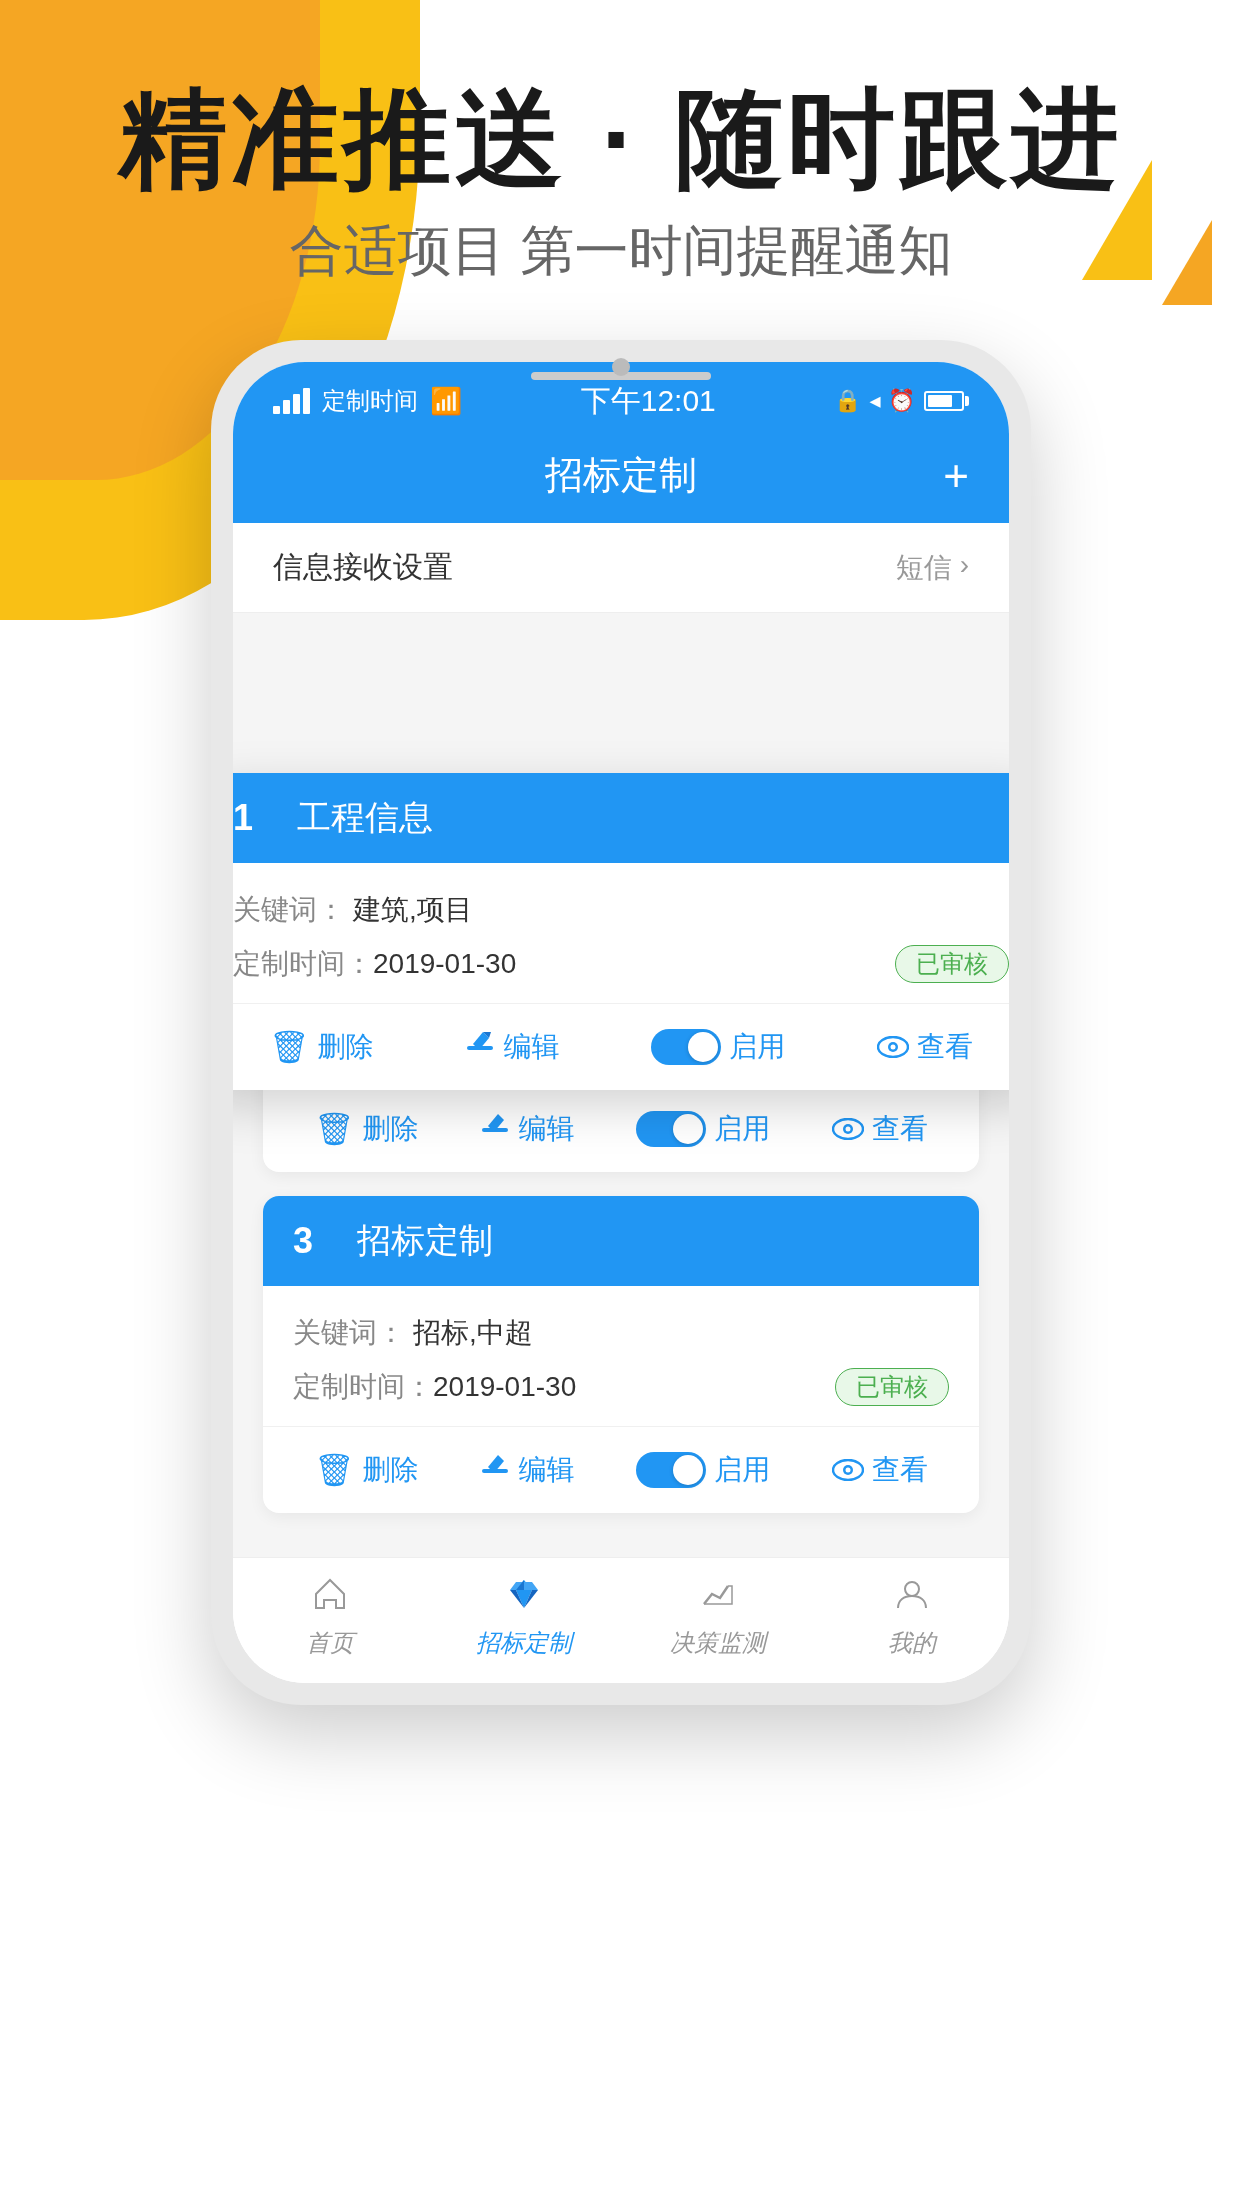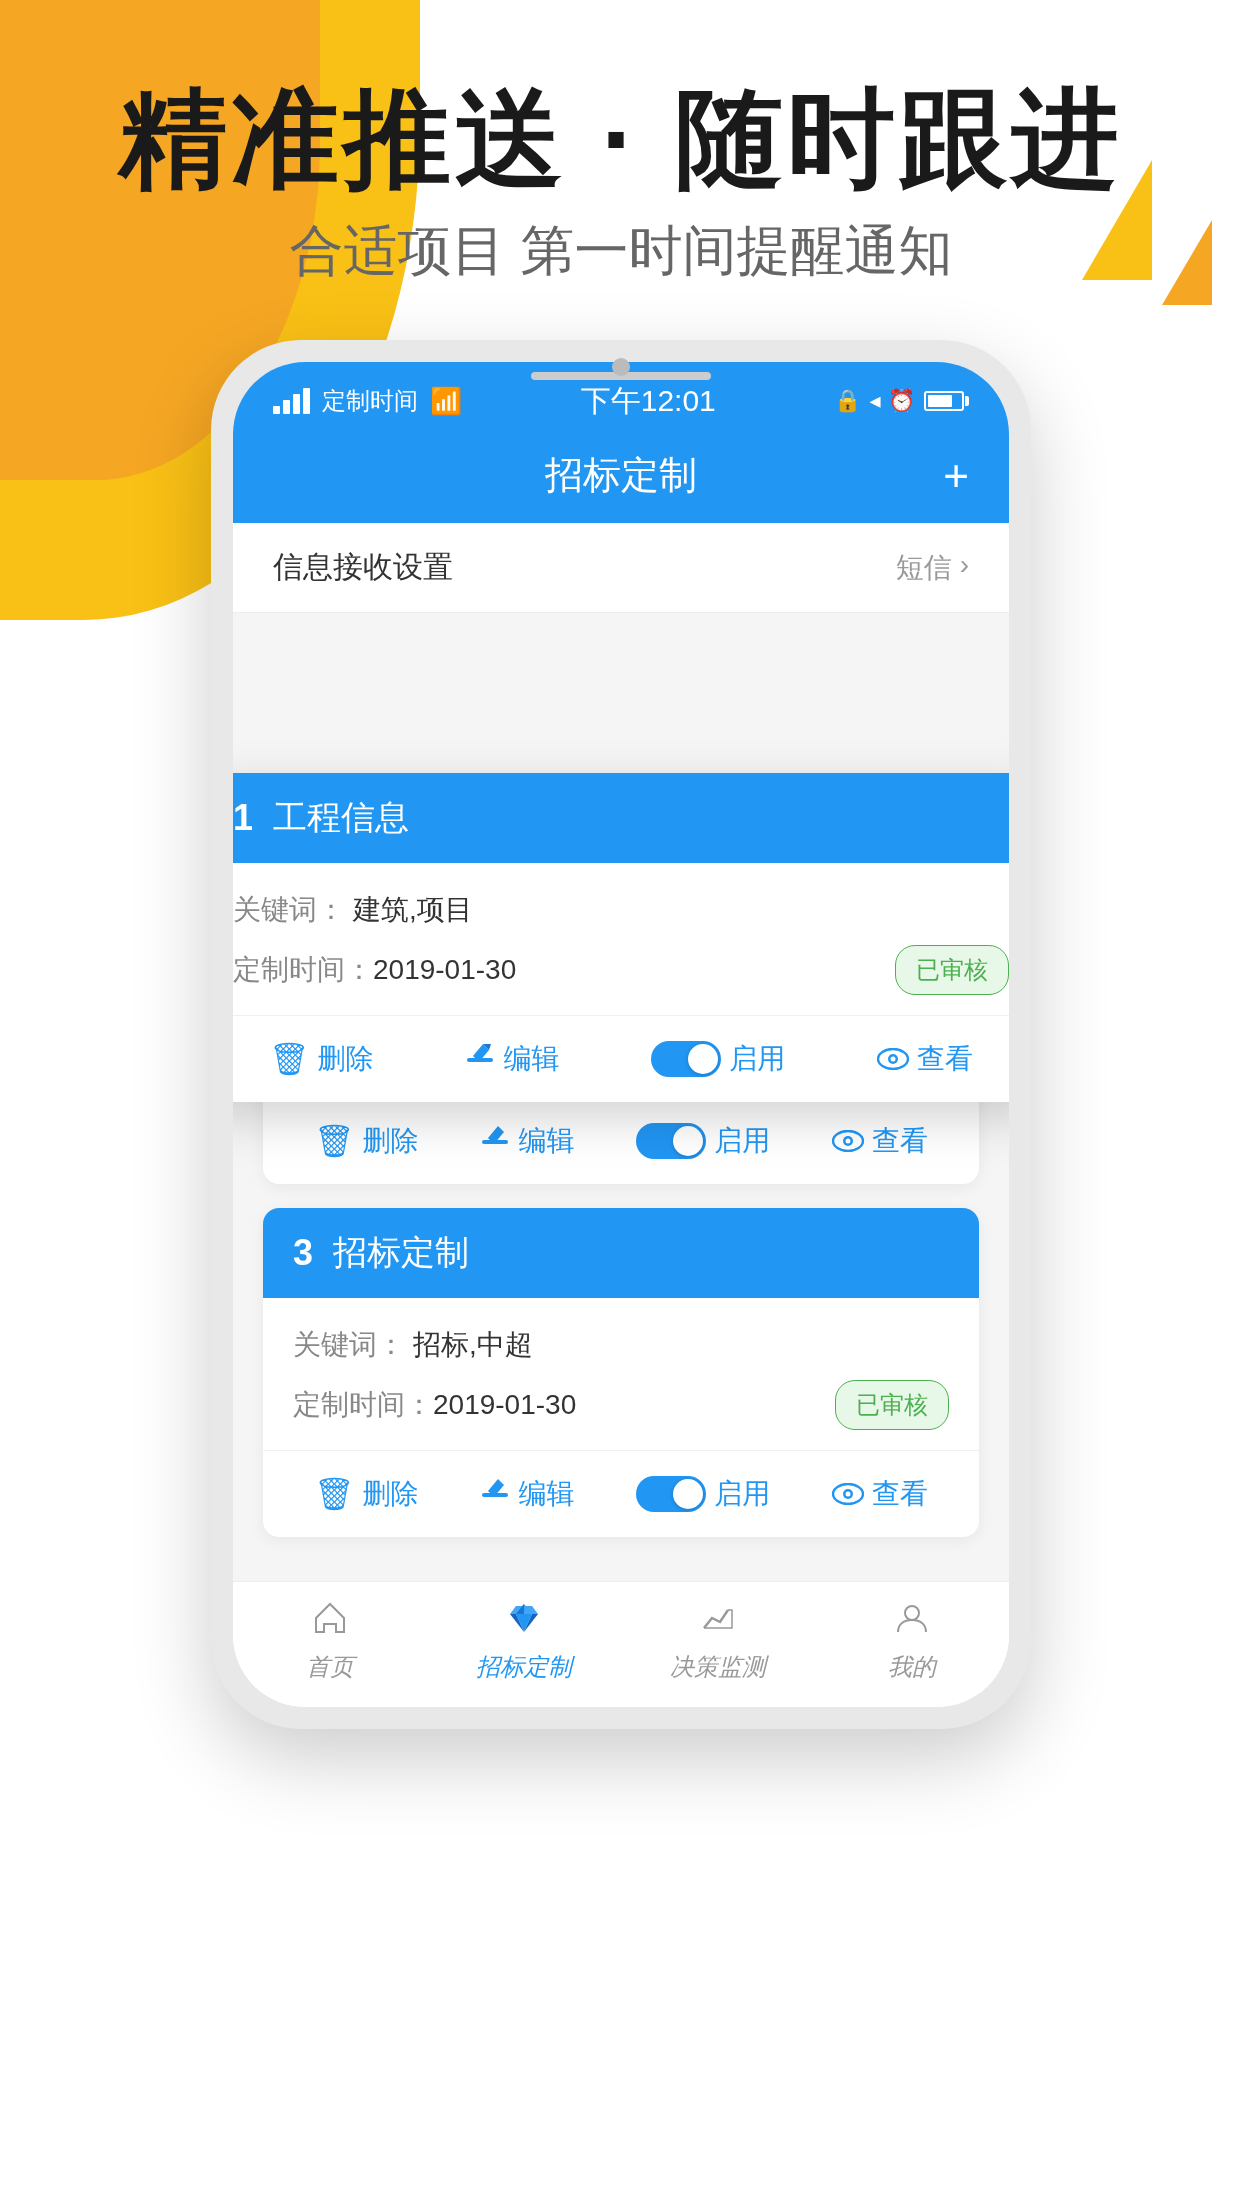--- a/index.html
+++ b/index.html
@@ -248,20 +248,21 @@
     .card-number {
       font-size: 36px;
       color: #fff;
       font-weight: 700;
     }
 
     .card-title {
       font-size: 34px;
       color: #fff;
       font-weight: 500;
+      margin-left: 24px;
     }
 
     .card-body {
       padding: 28px 30px 0;
     }
 
     .card-field {
       font-size: 28px;
       color: #555;
       margin-bottom: 16px;
@@ -277,21 +278,21 @@
     .card-field-value {
       color: #333;
     }
 
     .status-badge {
       margin-left: auto;
       background: #e8f8e8;
       color: #4CAF50;
       border: 1px solid #4CAF50;
       border-radius: 20px;
-      padding: 8px 20px;
+      padding: 2px 20px;
       font-size: 24px;
     }
 
     .card-actions {
       display: flex;
       justify-content: space-around;
       align-items: center;
       padding: 24px 20px;
       border-top: 1px solid #f0f0f0;
       margin-top: 20px;

